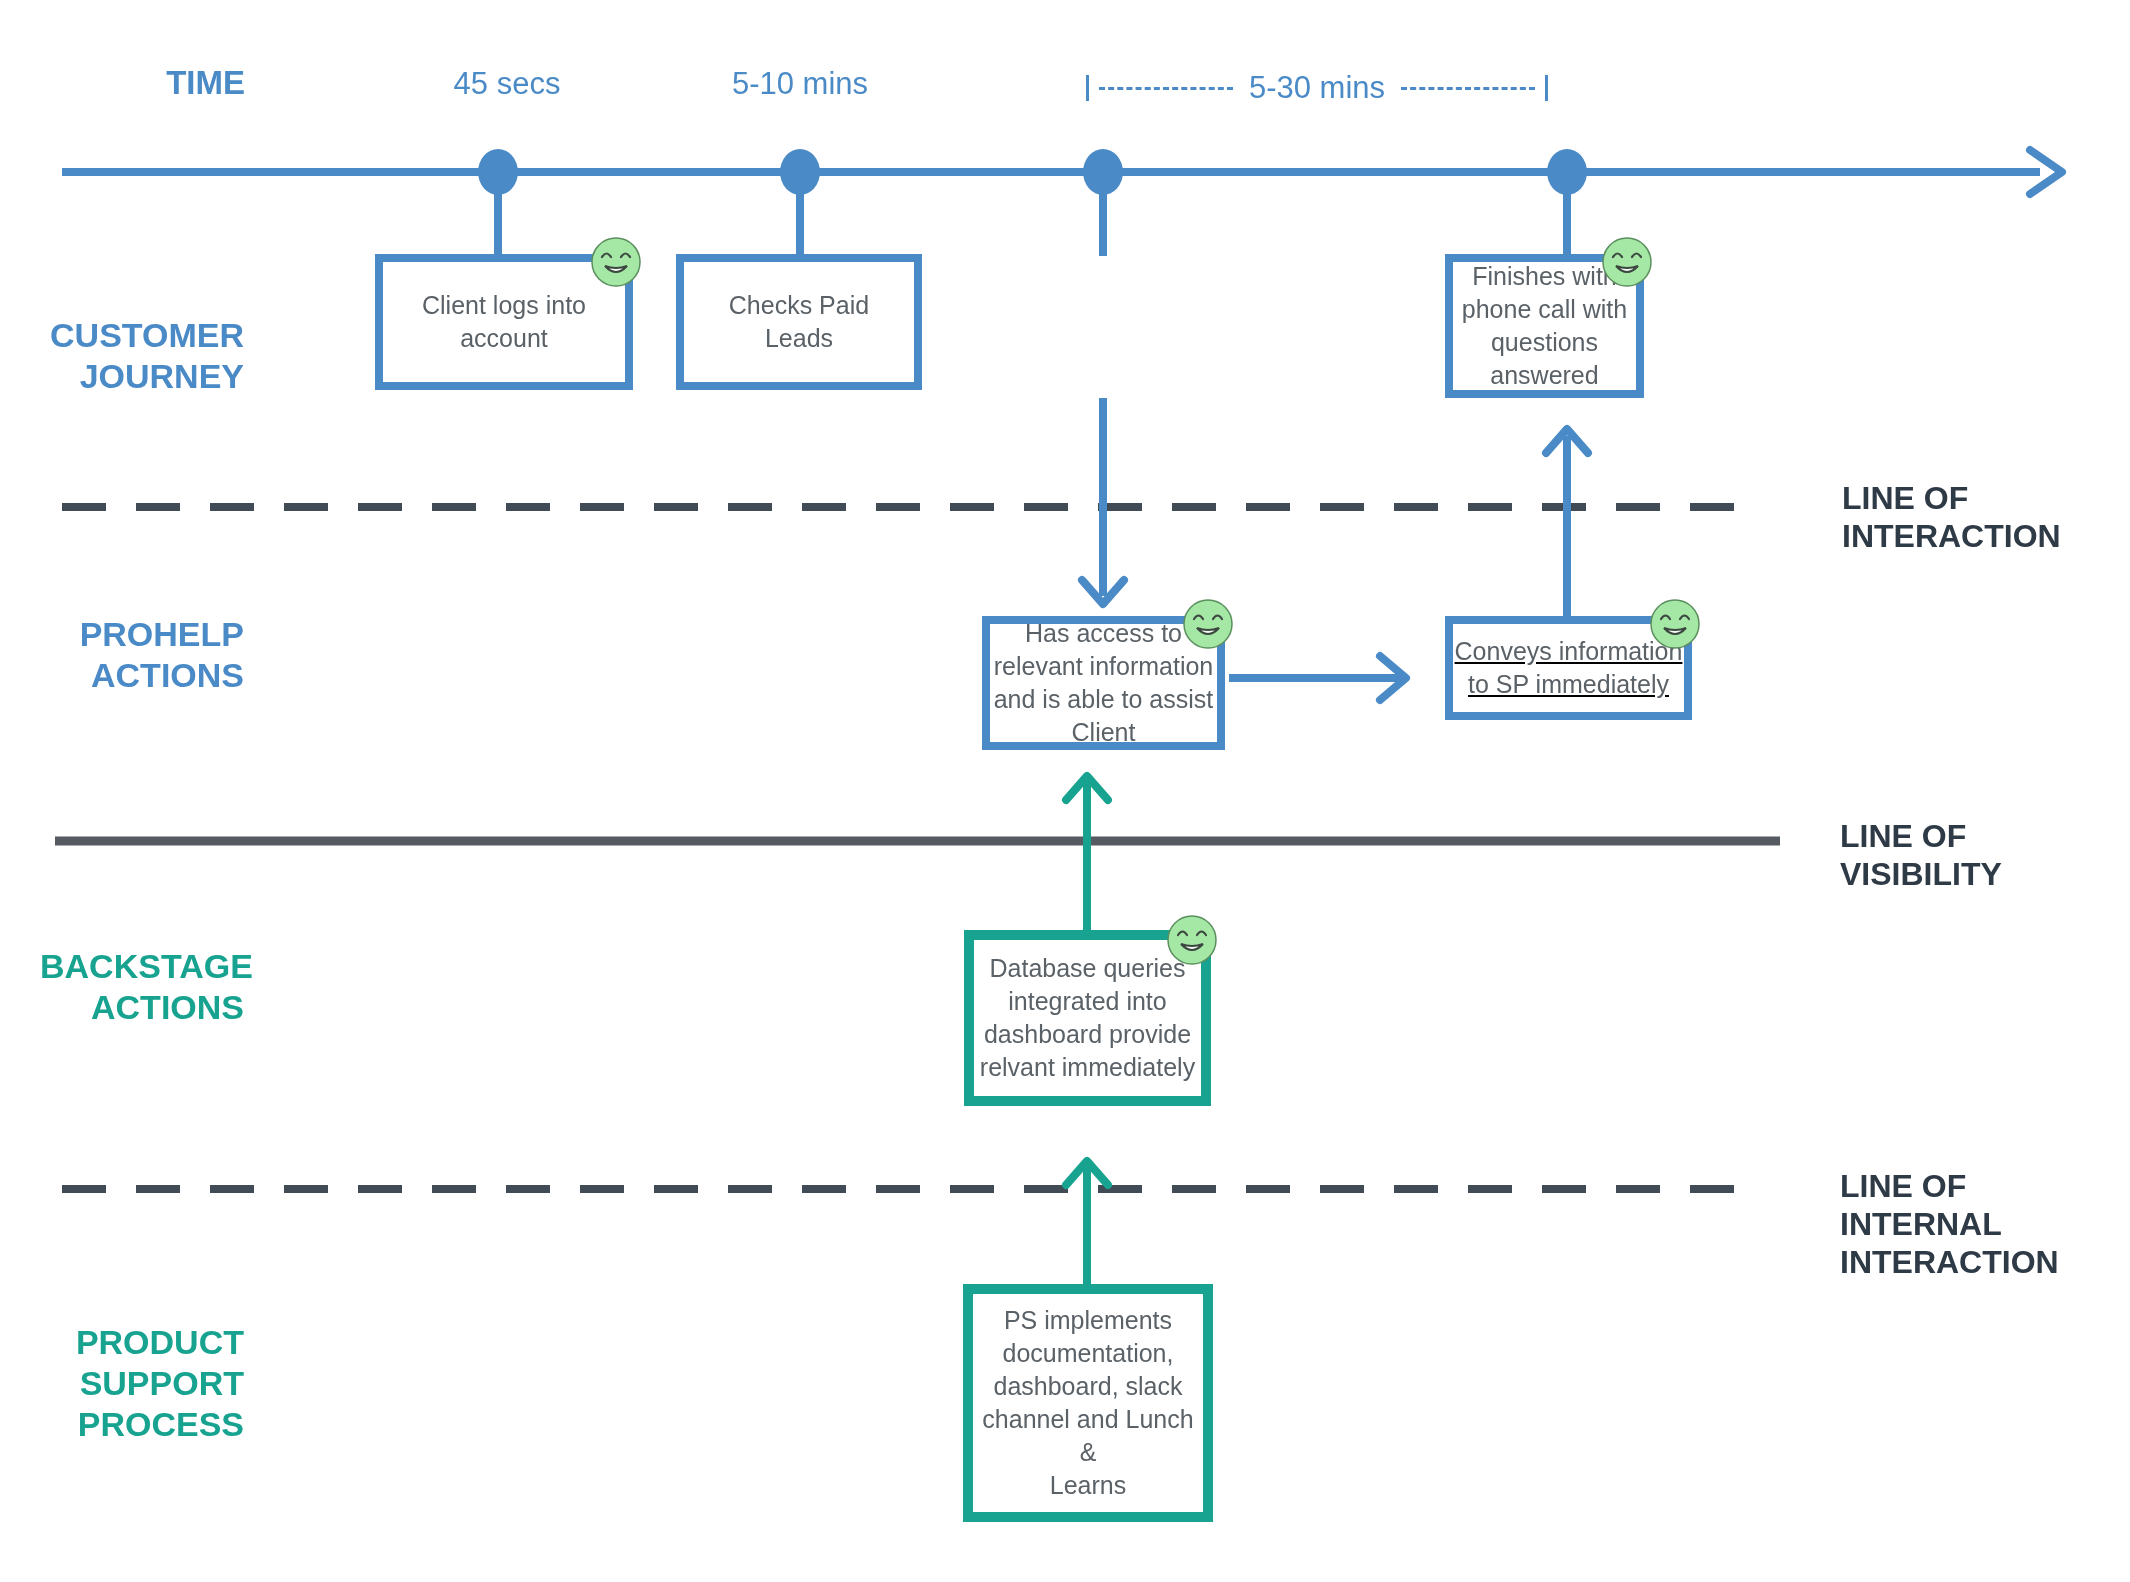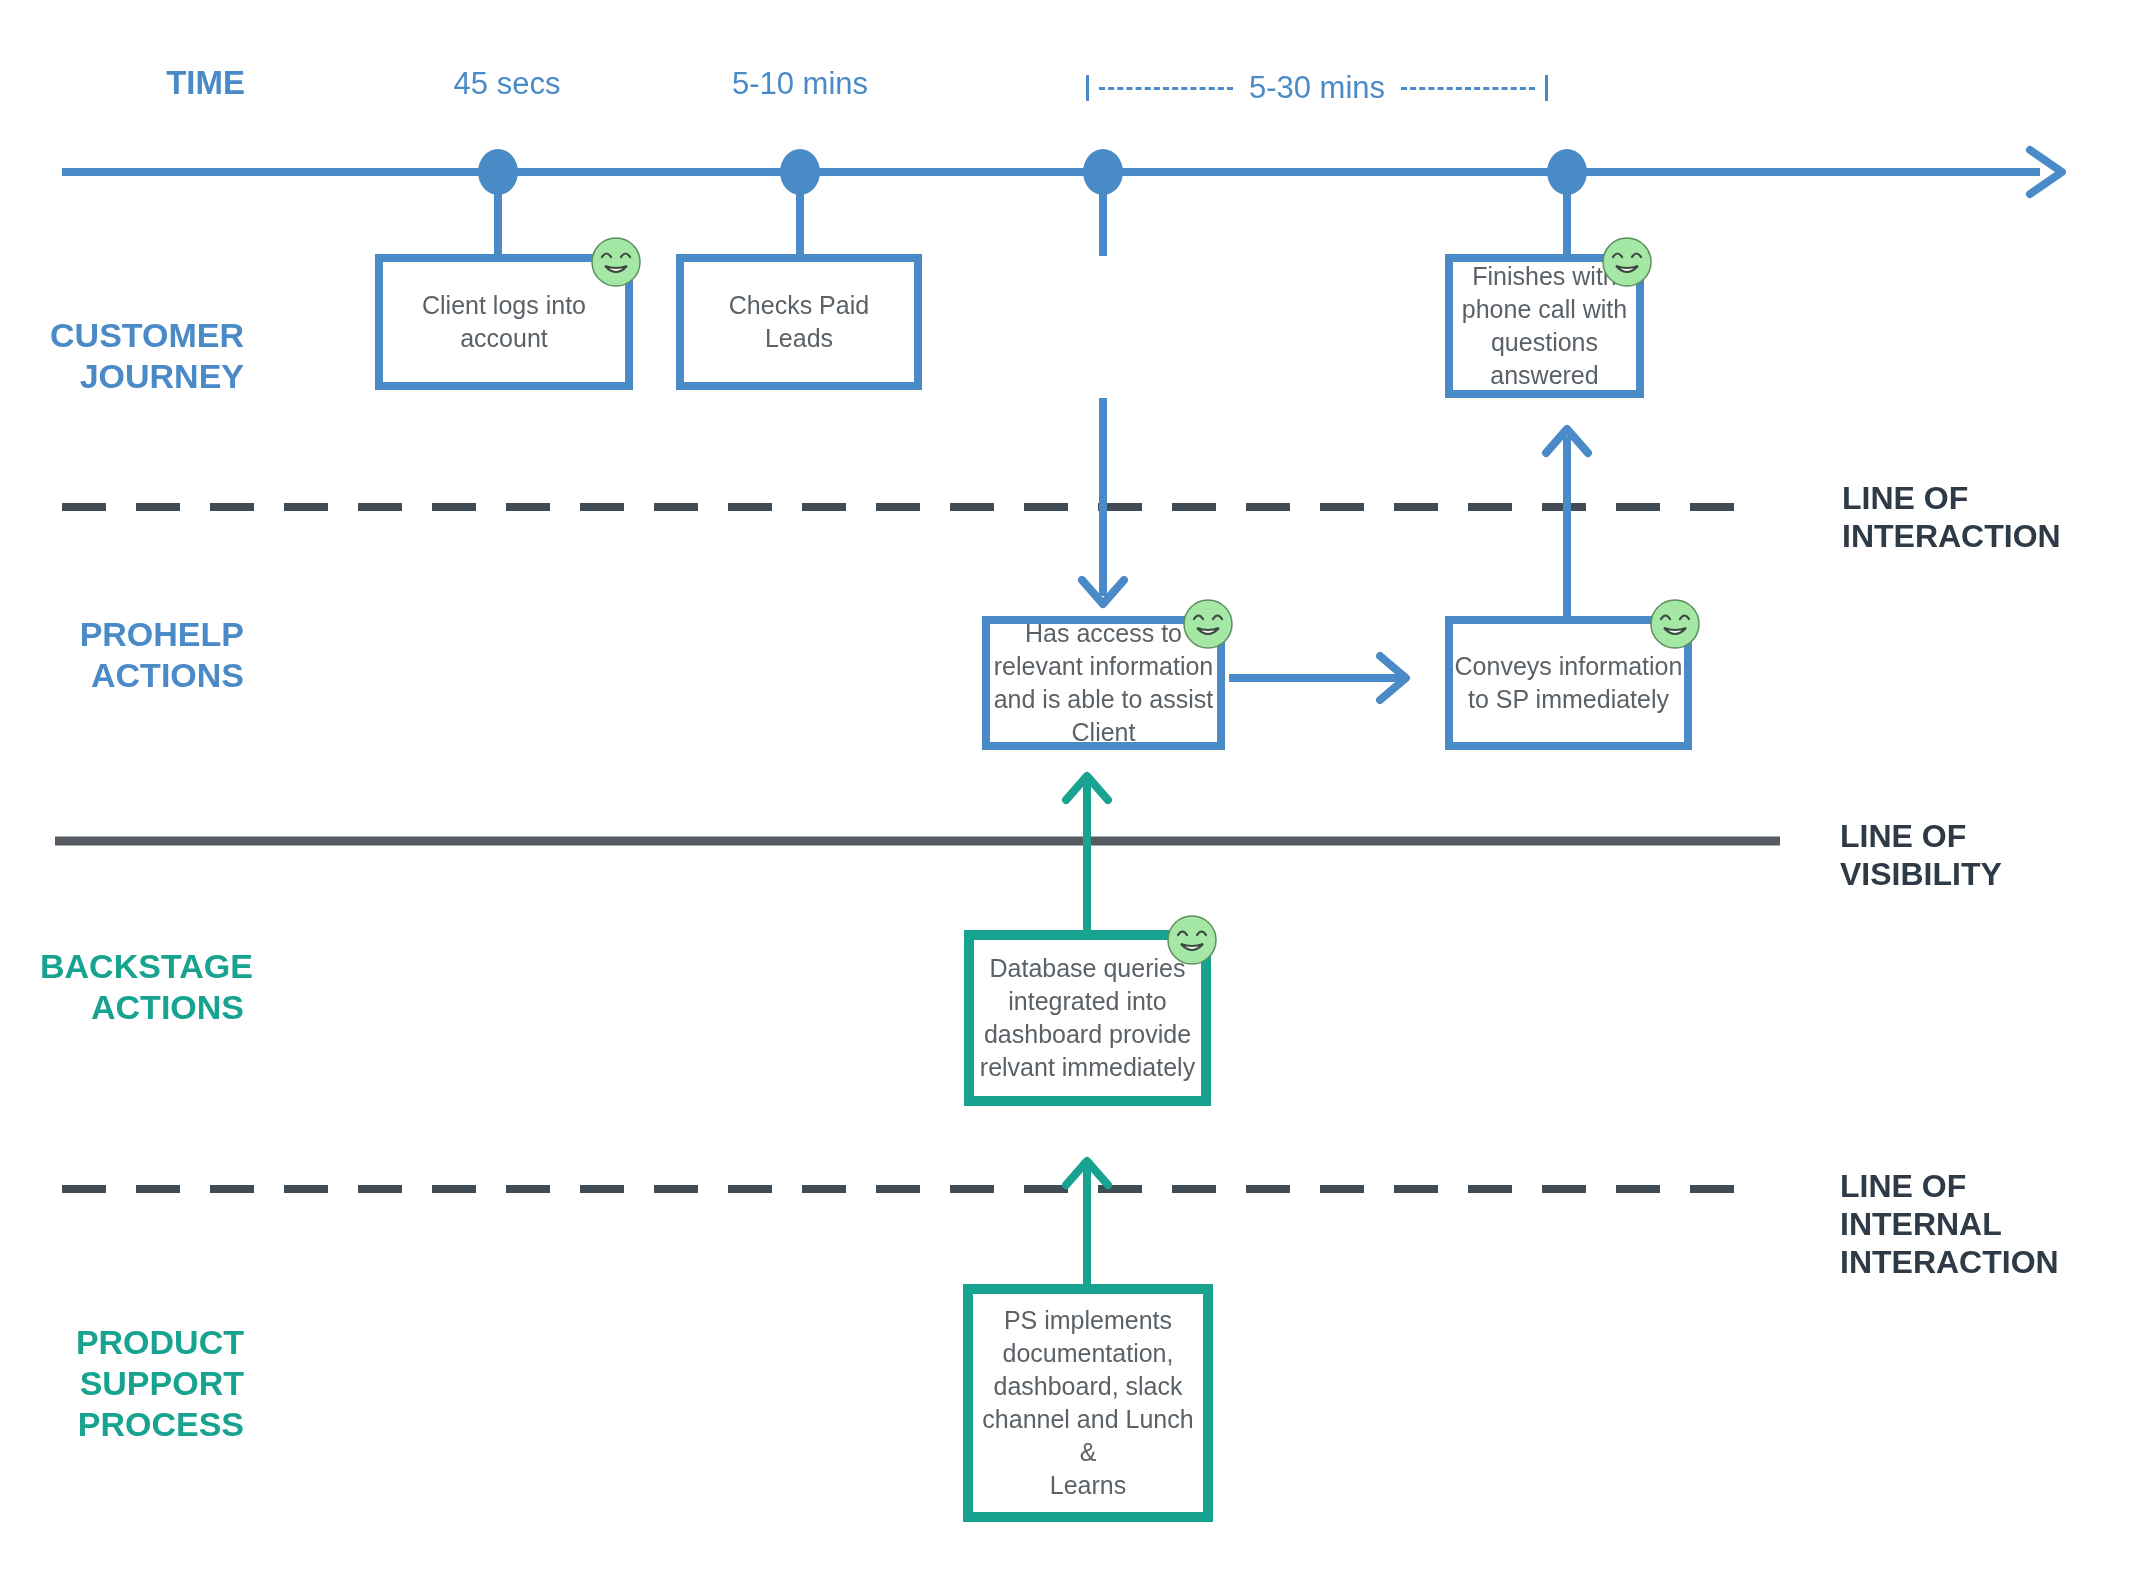--- a/index.html
+++ b/index.html
@@ -150,21 +150,21 @@
 Client</span>
     <span class="smiley">
         <svg width="52" height="52" viewBox="-26 -26 52 52">
           <circle class="face-green" r="24"></circle>
           <path class="feat" d="M-14 -5 Q-9.5 -12 -5 -5"></path>
           <path class="feat" d="M5 -5 Q9.5 -12 14 -5"></path>
           <path class="mouth" d="M-11 4 Q0 16 11 4 Q0 8 -11 4 Z"></path>
         </svg>
       </span>
   </div>
-  <div class="box" style="left:1445px;top:616px;width:247px;height:134px;">
+  <div class="box" style="left:1445px;top:616px;width:247px;height:104px;text-decoration:underline;">
     <span class="box-text">Conveys information
 to SP immediately</span>
     <span class="smiley">
         <svg width="52" height="52" viewBox="-26 -26 52 52">
           <circle class="face-green" r="24"></circle>
           <path class="feat" d="M-14 -5 Q-9.5 -12 -5 -5"></path>
           <path class="feat" d="M5 -5 Q9.5 -12 14 -5"></path>
           <path class="mouth" d="M-11 4 Q0 16 11 4 Q0 8 -11 4 Z"></path>
         </svg>
       </span>

